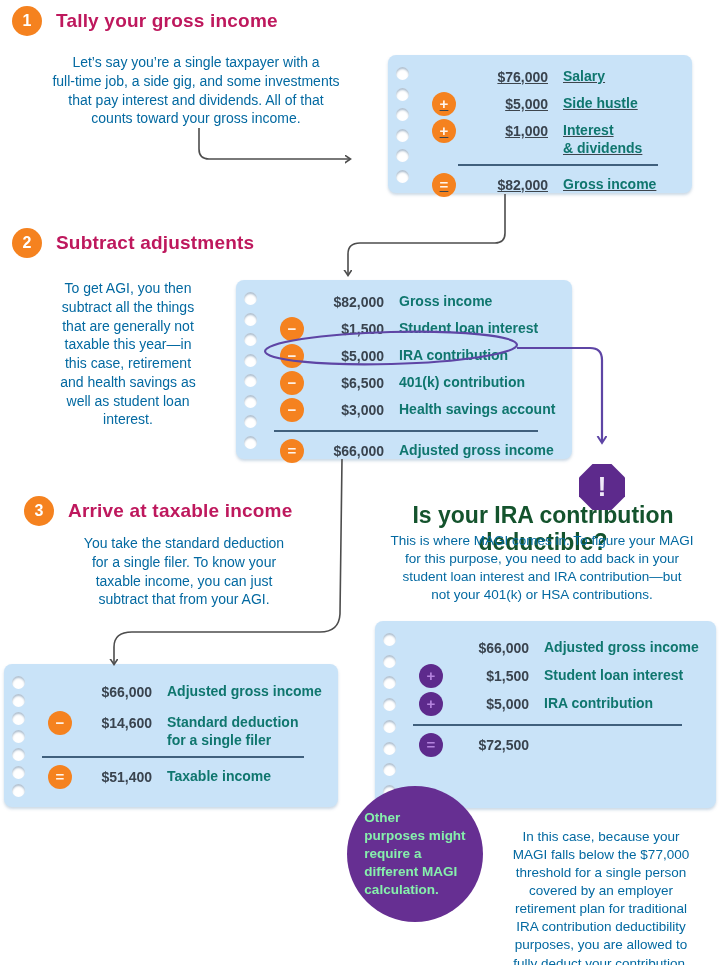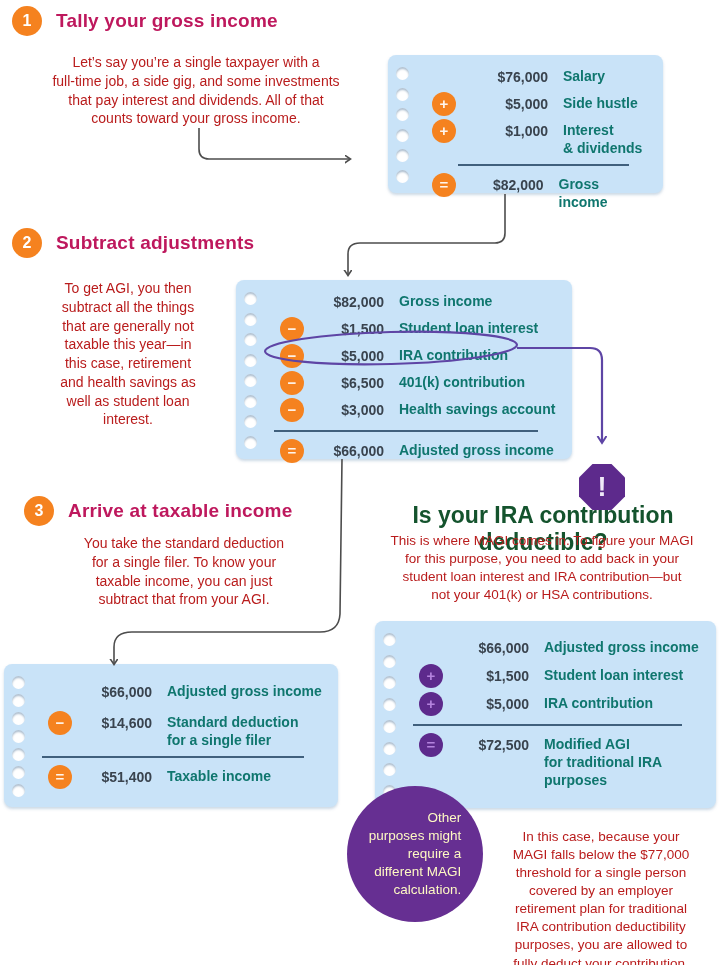--- a/index.html
+++ b/index.html
@@ -7,21 +7,21 @@
   body { font-family:"Liberation Sans", sans-serif; color:#3d454d; }
   #canvas { position:relative; width:720px; height:965px; background:#fff; overflow:hidden; }
 
   
   .step-header { position:absolute; display:flex; align-items:center; gap:14px; z-index:2; }
   .badge { width:30px; height:30px; border-radius:50%; background:#f5821f; color:#fff;
            font-size:16px; font-weight:700; display:flex; align-items:center; justify-content:center; }
   .step-title { font-size:19px; font-weight:600; color:#be185d; letter-spacing:.2px; }
 
   .para { position:absolute; font-size:14px; line-height:1.34; text-align:center;
-          color:#b91c1c; white-space:pre-line; z-index:2; }
+          color:#0369a1; white-space:pre-line; z-index:2; }
 
   
   .card { position:absolute; background:#c9e3f8; border-radius:8px; z-index:1;
           box-shadow:0 2px 3px rgba(110,145,180,.35); }
   .rows { padding:10px 16px 0 44px; }
   .card-taxable .rows { padding-top:16px; }
   .card-magi .rows { padding-top:15px; }
   .row { display:flex; align-items:flex-start; min-height:26px; margin-bottom:1px; }
   .card-taxable .row { margin-bottom:5px; }
   .card-magi .row { margin-bottom:2px; }
@@ -47,23 +47,23 @@
 
   
   .magi-title { position:absolute; font-size:23px; font-weight:600; color:#14532d;
                 text-align:center; z-index:2; }
   .alert-octagon { position:absolute; width:46px; height:46px; background:#5d2a8c; z-index:6;
                    clip-path:polygon(29.3% 0%,70.7% 0%,100% 29.3%,100% 70.7%,70.7% 100%,29.3% 100%,0% 70.7%,0% 29.3%);
                    display:flex; align-items:center; justify-content:center; }
   .alert-octagon span { color:#f0e9f8; font-size:27px; font-weight:700; line-height:1; }
 
   .callout-circle { position:absolute; width:136px; height:136px; border-radius:50%;
-                    background:#662f92; color:#fef9c3; z-index:6; display:flex;
-                    align-items:center; justify-content:center; text-align:right;
-                    font-size:13.5px; font-weight:400; line-height:1.32; white-space:pre-line; }
+                    background:#662f92; color:#86efac; z-index:6; display:flex;
+                    align-items:center; justify-content:center; text-align:left;
+                    font-size:13.5px; font-weight:700; line-height:1.32; white-space:pre-line; }
 
   .conclusion { font-weight:400; }
 
   
   #arrows { position:absolute; left:0; top:0; width:720px; height:965px;
             z-index:5; pointer-events:none; }
 </style>
 </head>
 <body>
 
@@ -71,21 +71,21 @@
 
   <div class="step-header" style="left:12px; top:6px;">
     <div class="badge">1</div>
     <div class="step-title">Tally your gross income</div>
   </div>
   <div class="para" style="left:28px; top:53px; width:336px;">Let’s say you’re a single taxpayer with a
 full-time job, a side gig, and some investments
 that pay interest and dividends. All of that
 counts toward your gross income.</div>
 
-  <div class="card card-gross" style="left:388px; top:55px; width:275px; height:138px;">
+  <div class="card card-gross" style="left:388px; top:55px; width:304px; height:138px;text-decoration:underline;">
     <div class="rows">
         <div class="row">
           <span class="op none"></span>
           <span class="amount">$76,000</span>
           <span class="label">Salary</span>
         </div>
         <div class="row">
           <span class="op orange">+</span>
           <span class="amount">$5,000</span>
           <span class="label">Side hustle</span>
@@ -235,23 +235,20 @@
         </div>
         <div class="row">
           <span class="op purple">+</span>
           <span class="amount">$5,000</span>
           <span class="label">IRA contribution</span>
         </div>
         <div class="divider"></div>
         <div class="row">
           <span class="op purple">=</span>
           <span class="amount">$72,500</span>
-          <span class="label">Modified AGI
-for traditional IRA
-purposes</span>
         </div>
       </div>
   <div class="holes">
         <div class="hole"></div>
         <div class="hole"></div>
         <div class="hole"></div>
         <div class="hole"></div>
         <div class="hole"></div>
         <div class="hole"></div>
         <div class="hole"></div>

